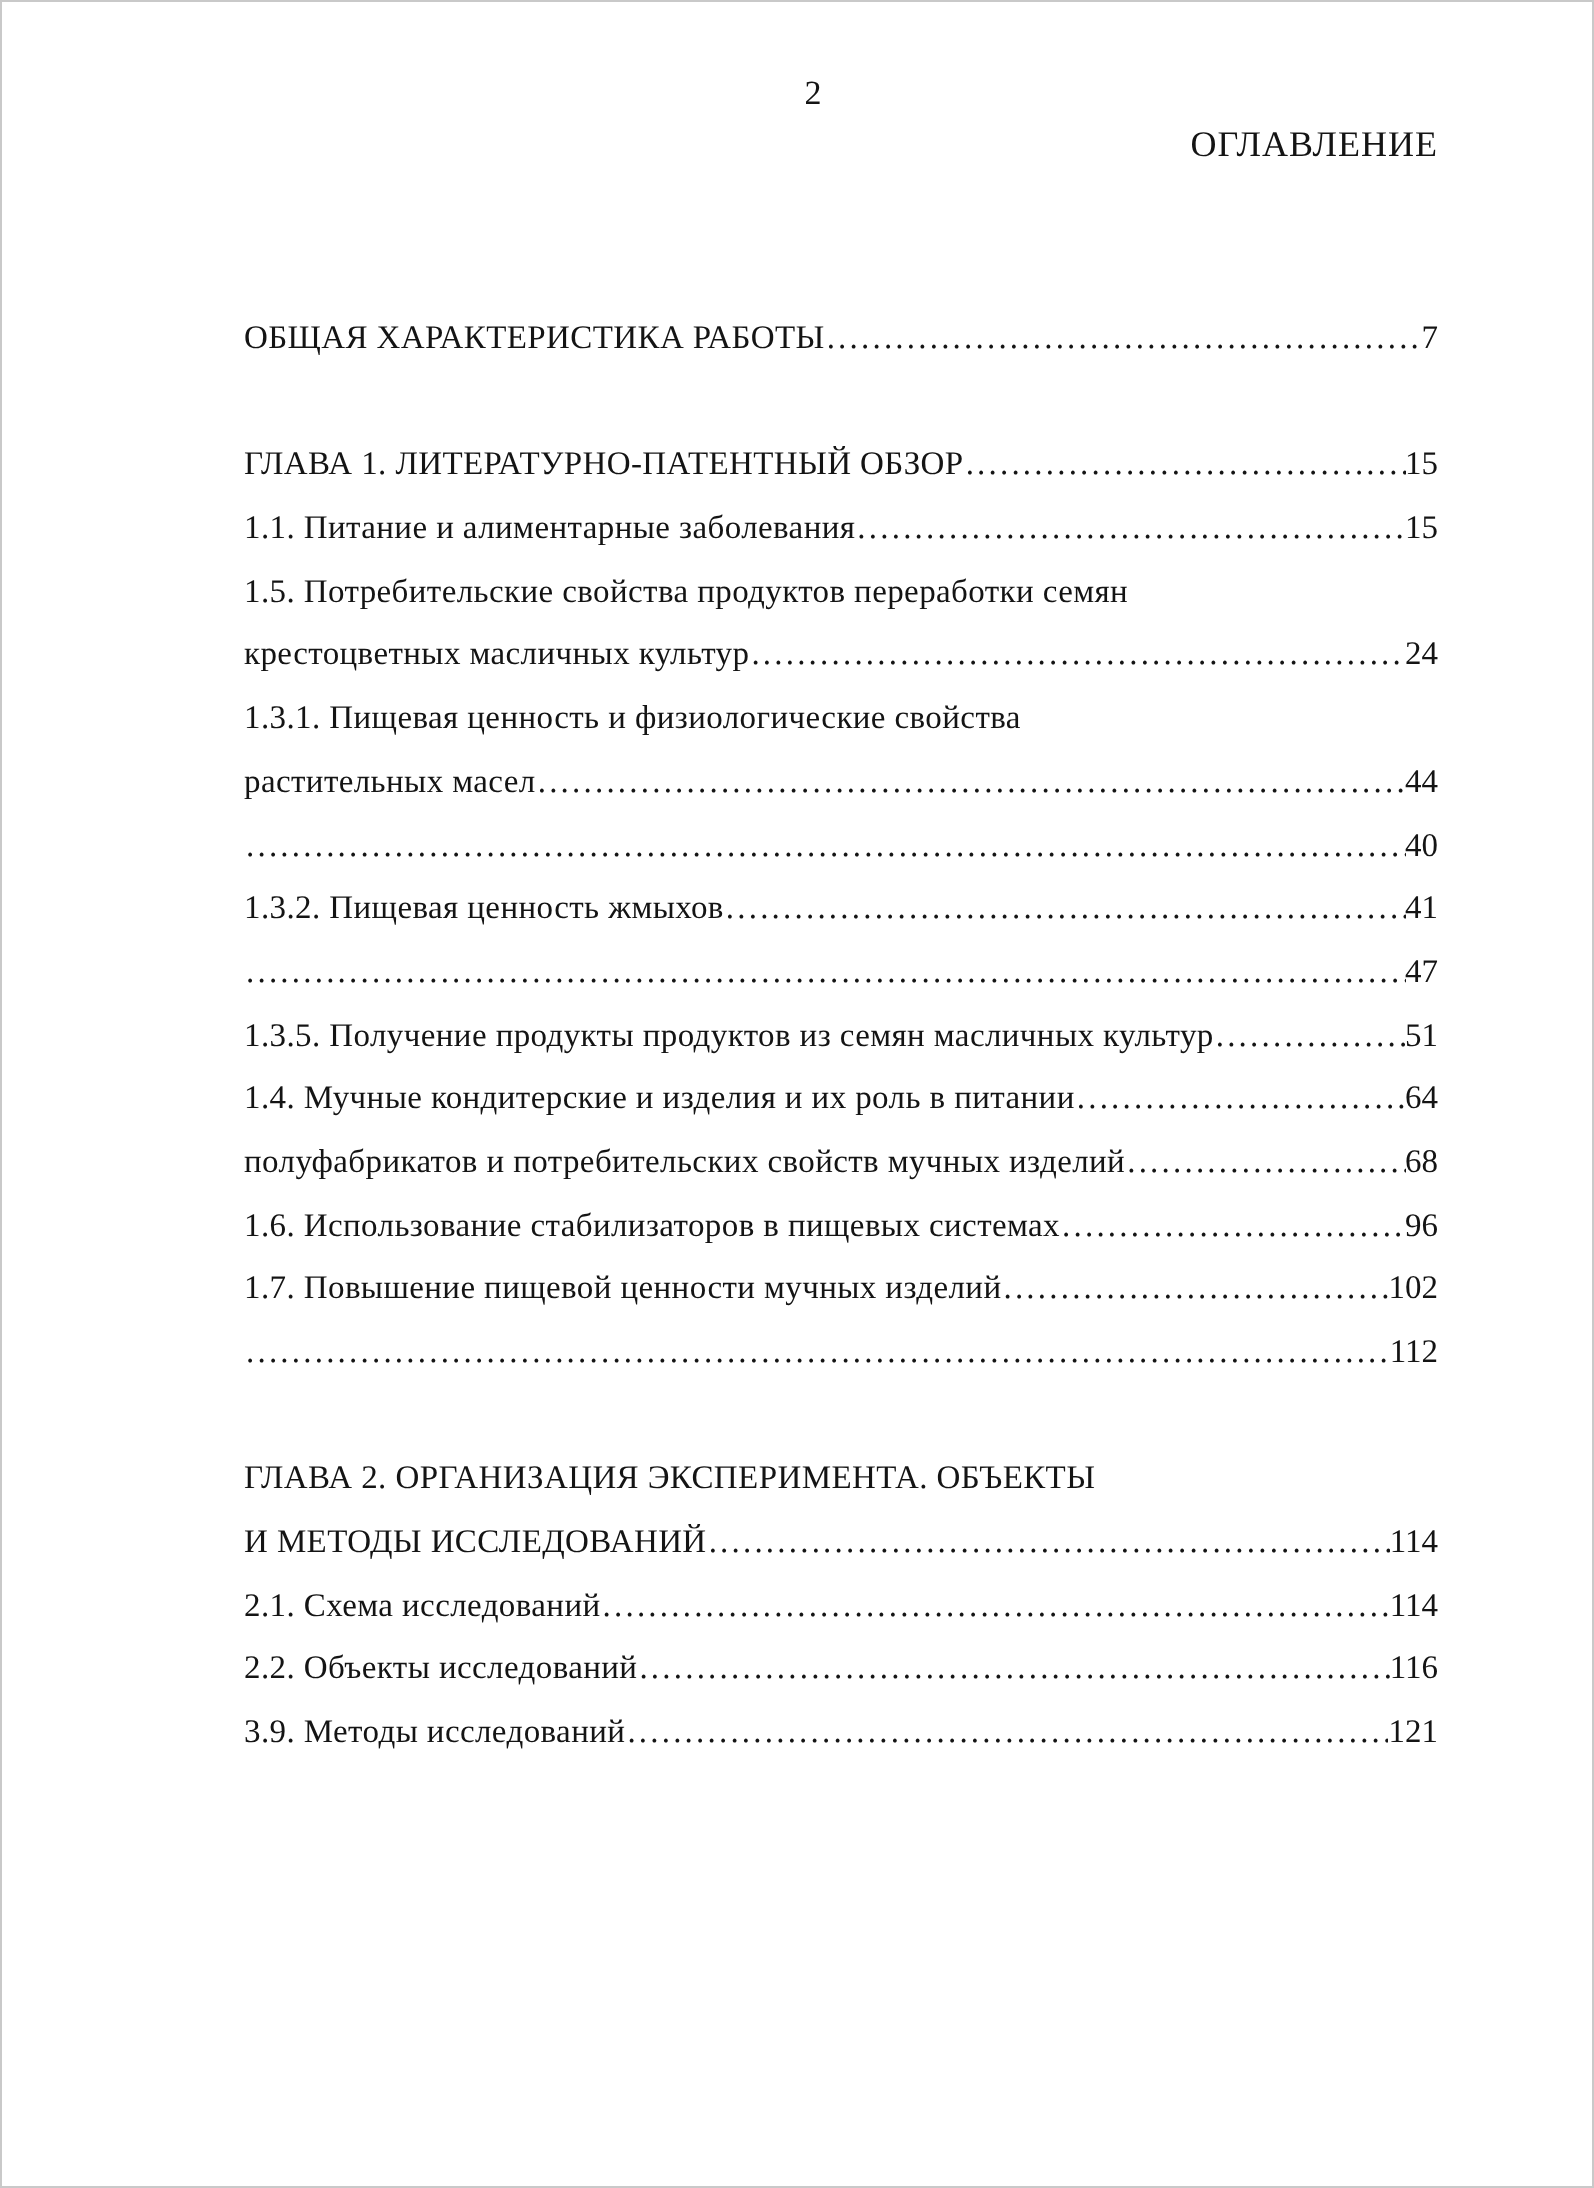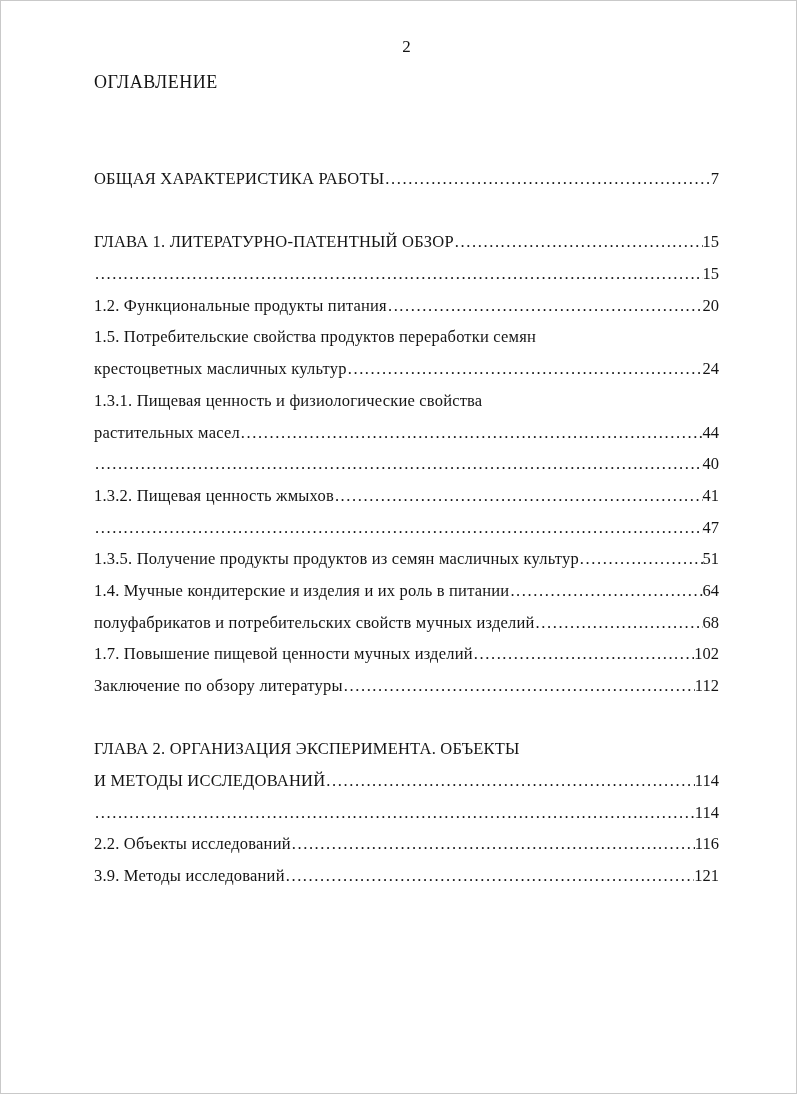--- a/index.html
+++ b/index.html
@@ -20,28 +20,29 @@
   }
   .content {
     padding: 36px 77px 0 93px;
   }
   .pagenum {
     text-align: center;
     font-size: 17px;
     line-height: 20px;
   }
   .doc-title {
-    text-align: left;
+    text-align: right;
     font-size: 18px;
     line-height: 22px;
-    margin-top: 14px;
+    margin-top: 4px;
     letter-spacing: 0.5px;
   }
   .toc {
     margin-top: 70px;
+    margin-left: 28px;
   }
   .row {
     display: flex;
     align-items: baseline;
     height: 31.7px;
     line-height: 31.7px;
     font-size: 16.5px;
     white-space: nowrap;
   }
   .row .label {
@@ -85,29 +86,25 @@
 
       <div class="gap"></div>
 
       <div class="row">
         <span class="label">ГЛАВА 1. ЛИТЕРАТУРНО-ПАТЕНТНЫЙ ОБЗОР</span>
         <span class="dots"></span>
         <span class="pg">15</span>
       </div>
 
       <div class="row">
+        <span class="label">1.1. Питание и алиментарные заболевания</span>
         <span class="dots"></span>
         <span class="pg">15</span>
       </div>
 
-      <div class="row">
-        <span class="label">1.2. Функциональные продукты питания</span>
-        <span class="dots"></span>
-        <span class="pg">20</span>
-      </div>
 
       <div class="row">
         <span class="label">1.5. Потребительские свойства продуктов переработки семян</span>
       </div>
 
       <div class="row">
         <span class="label">крестоцветных масличных культур</span>
         <span class="dots"></span>
         <span class="pg">24</span>
       </div>
@@ -150,46 +147,51 @@
         <span class="pg">64</span>
       </div>
 
 
       <div class="row">
         <span class="label">полуфабрикатов и потребительских свойств мучных изделий</span>
         <span class="dots"></span>
         <span class="pg">68</span>
       </div>
 
+      <div class="row">
+        <span class="label">1.6. Использование стабилизаторов в пищевых системах</span>
+        <span class="dots"></span>
+        <span class="pg">96</span>
+      </div>
 
       <div class="row">
         <span class="label">1.7. Повышение пищевой ценности мучных изделий</span>
         <span class="dots"></span>
         <span class="pg">102</span>
       </div>
 
       <div class="row">
-        <span class="label">Заключение по обзору литературы</span>
         <span class="dots"></span>
         <span class="pg">112</span>
       </div>
 
       <div class="gap"></div>
 
       <div class="row">
         <span class="label">ГЛАВА 2. ОРГАНИЗАЦИЯ ЭКСПЕРИМЕНТА. ОБЪЕКТЫ</span>
       </div>
 
       <div class="row">
         <span class="label">И МЕТОДЫ ИССЛЕДОВАНИЙ</span>
         <span class="dots"></span>
         <span class="pg">114</span>
       </div>
 
       <div class="row">
+        <span class="label">2.1. Схема исследований</span>
         <span class="dots"></span>
         <span class="pg">114</span>
       </div>
 
       <div class="row">
         <span class="label">2.2. Объекты исследований</span>
         <span class="dots"></span>
         <span class="pg">116</span>
       </div>
 

